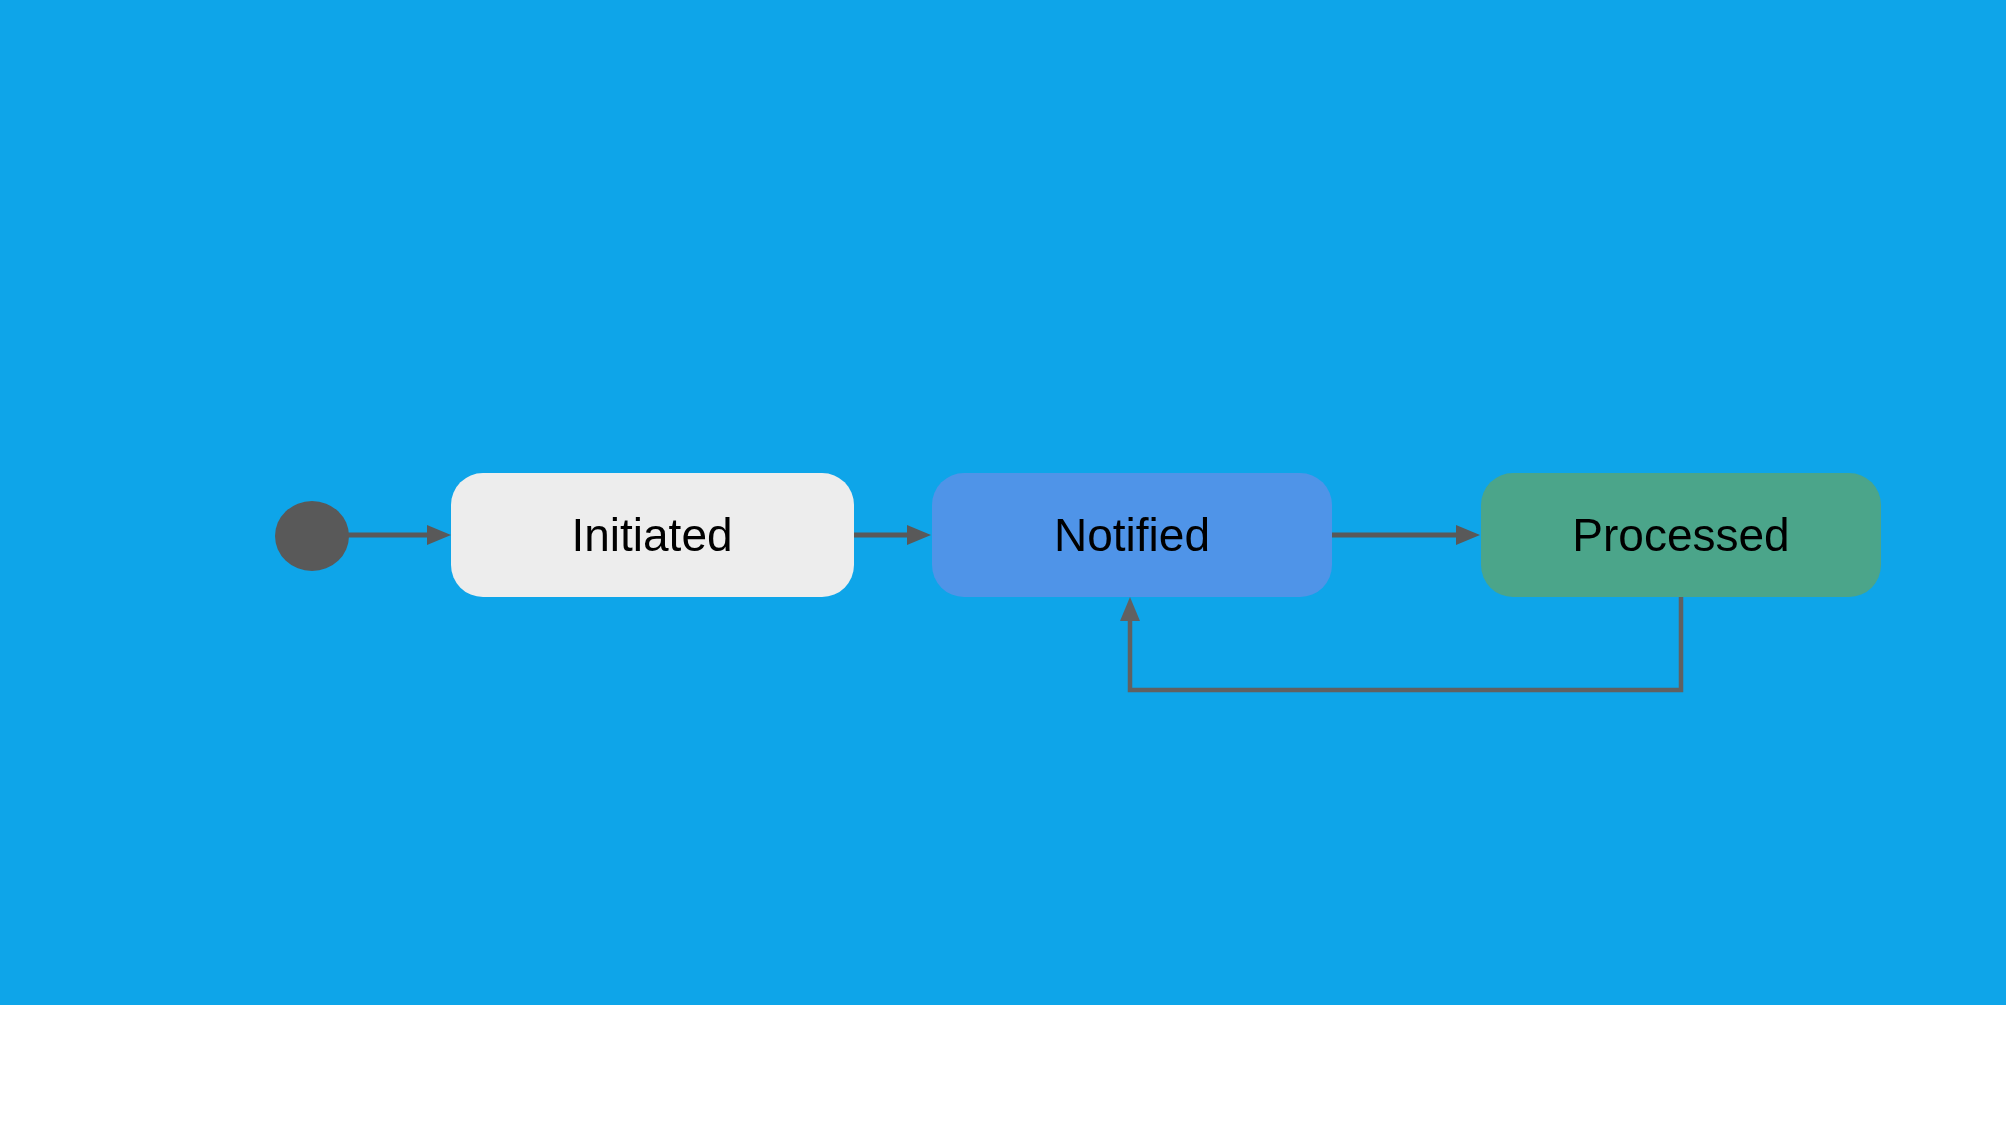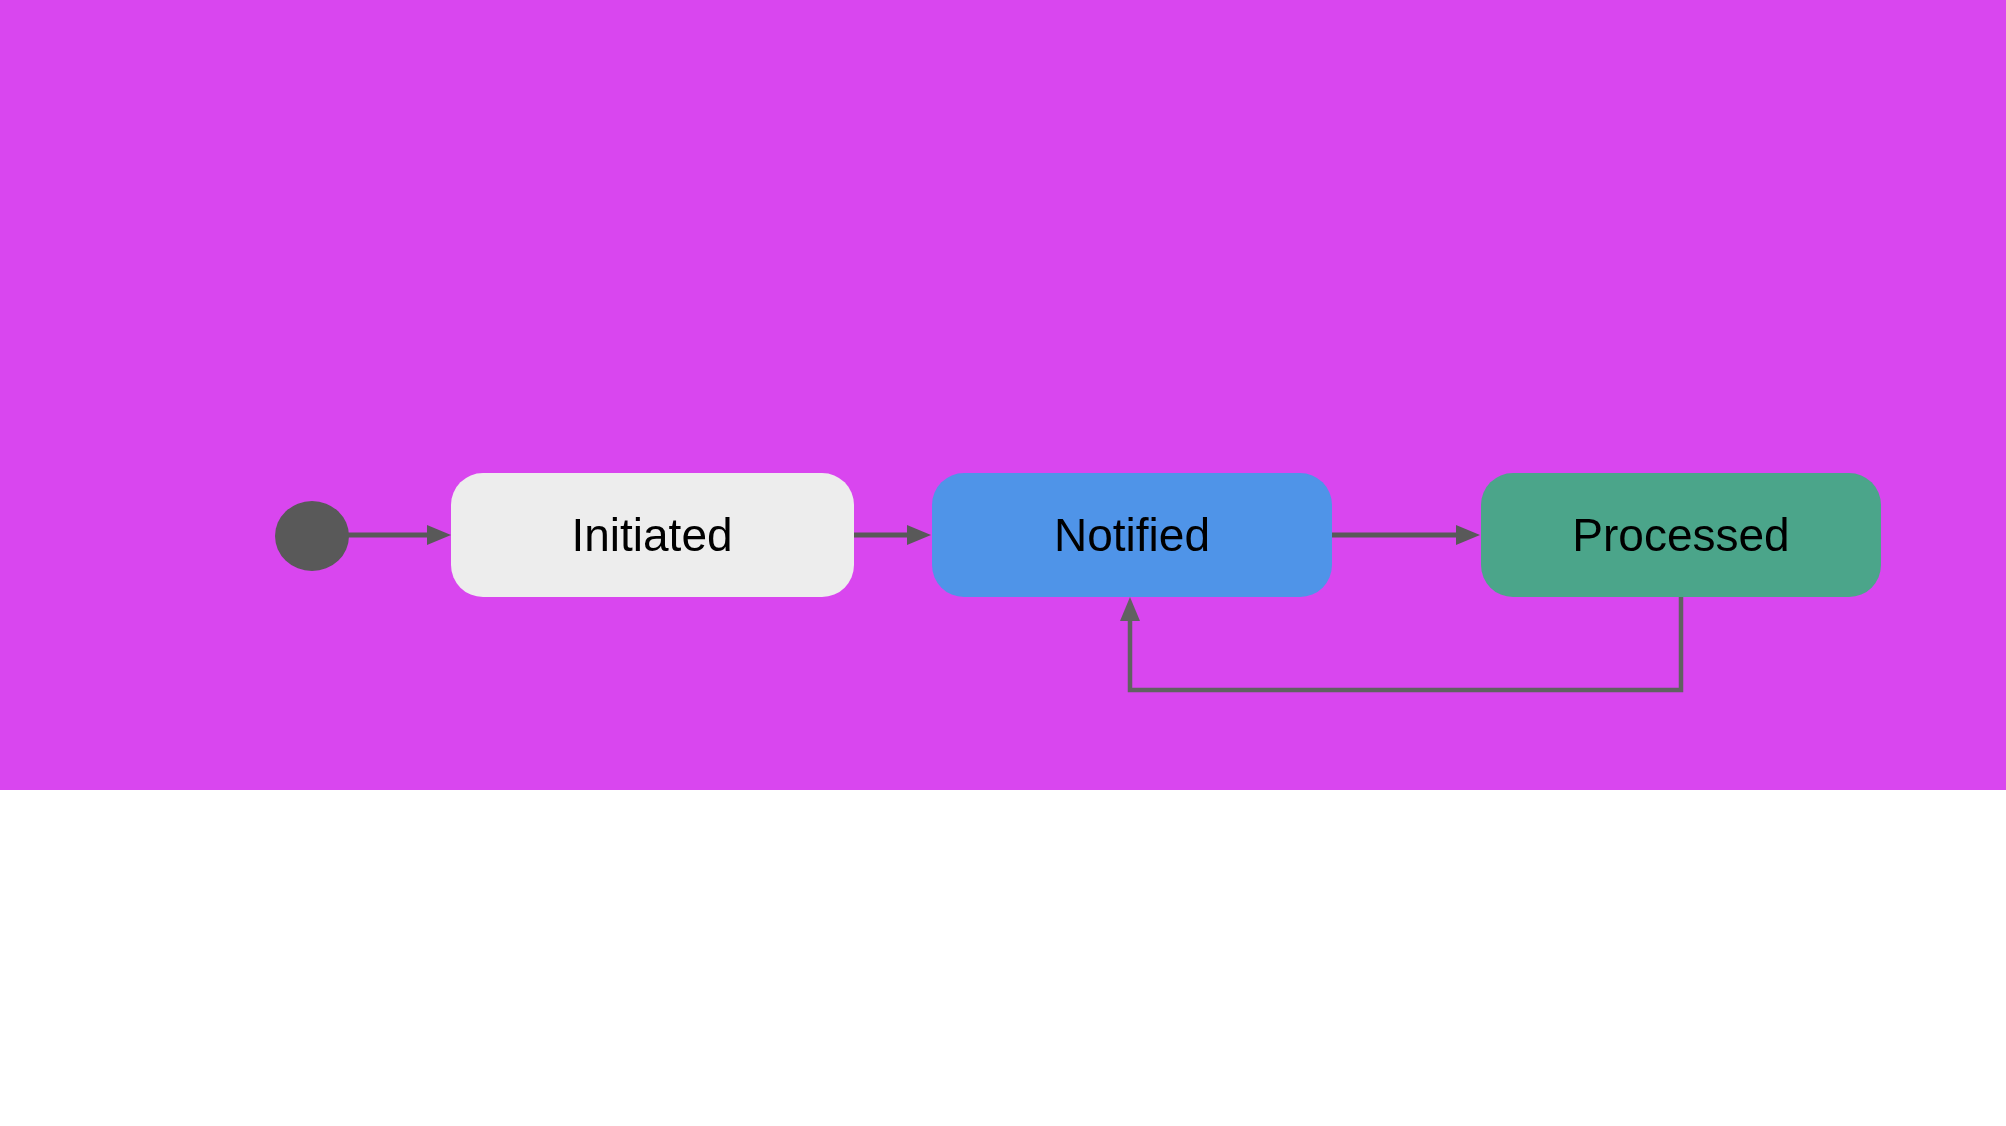--- a/index.html
+++ b/index.html
@@ -4,22 +4,22 @@
 <style>
   html, body {
     margin: 0;
     padding: 0;
     background: #ffffff;
     font-family: "Liberation Sans", sans-serif;
   }
   .canvas {
     position: relative;
     width: 2006px;
-    height: 790px;
-    background: #d946ef;
+    height: 1005px;
+    background: #0ea5e9;
     overflow: hidden;
   }
   svg { display: block; }
   .state-label {
     font-family: "Liberation Sans", sans-serif;
     font-size: 46px;
     fill: #000000;
   }
 </style>
 </head>

